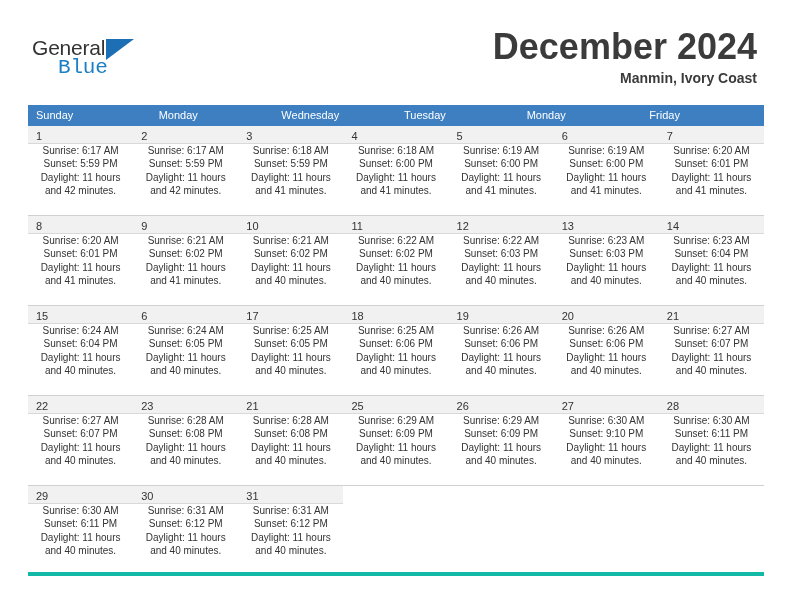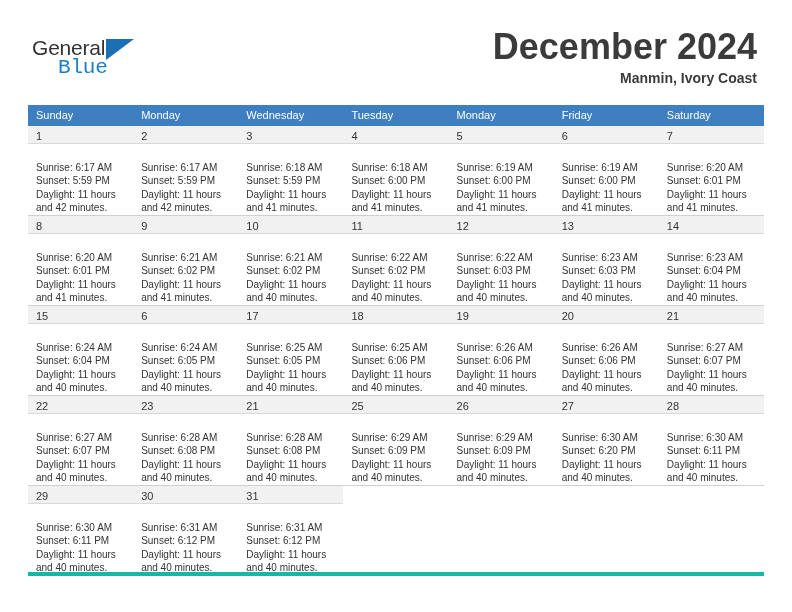--- a/index.html
+++ b/index.html
@@ -137,21 +137,22 @@
   .day-number {
     font-size: 11px;
     line-height: 17px;
     color: #333333;
   }
   .day-cell.empty .day-number-band {
     background: #ffffff;
     border-bottom: 1px solid transparent;
   }
   .day-info {
-    padding: 17px 8px 0 8px;
+    padding: 0 8px 0 8px;
+    text-align: center;
   }
   .day-info div {
     font-size: 10px;
     line-height: 13.4px;
     color: #333333;
     white-space: nowrap;
   }
 </style>
 </head>
 <body>
@@ -175,21 +176,20 @@
 
   <div class="calendar">
 
     <div class="weekday-row">
       <div class="weekday">Sunday</div>
       <div class="weekday">Monday</div>
       <div class="weekday">Wednesday</div>
       <div class="weekday">Tuesday</div>
       <div class="weekday">Monday</div>
       <div class="weekday">Friday</div>
-      <div class="weekday">Saturday</div>
     </div>
 
     <div class="week-row">
       <div class="day-cell">
         <div class="day-number-band"><span class="day-number">1</span></div>
         <div class="day-info">
           <div>Sunrise: 6:17 AM</div>
           <div>Sunset: 5:59 PM</div>
           <div>Daylight: 11 hours</div>
           <div>and 42 minutes.</div>
@@ -426,21 +426,21 @@
           <div>Sunrise: 6:29 AM</div>
           <div>Sunset: 6:09 PM</div>
           <div>Daylight: 11 hours</div>
           <div>and 40 minutes.</div>
         </div>
       </div>
       <div class="day-cell">
         <div class="day-number-band"><span class="day-number">27</span></div>
         <div class="day-info">
           <div>Sunrise: 6:30 AM</div>
-          <div>Sunset: 6:20 PM</div>
+          <div>Sunset: 9:10 PM</div>
           <div>Daylight: 11 hours</div>
           <div>and 40 minutes.</div>
         </div>
       </div>
       <div class="day-cell">
         <div class="day-number-band"><span class="day-number">28</span></div>
         <div class="day-info">
           <div>Sunrise: 6:30 AM</div>
           <div>Sunset: 6:11 PM</div>
           <div>Daylight: 11 hours</div>

